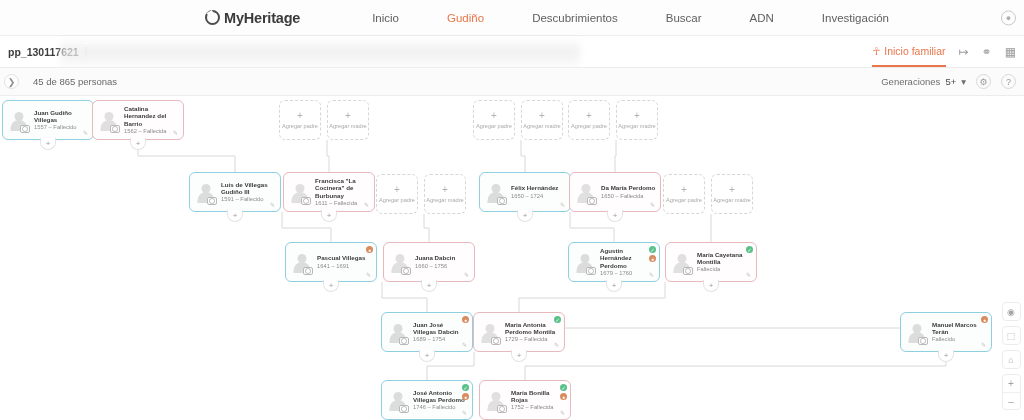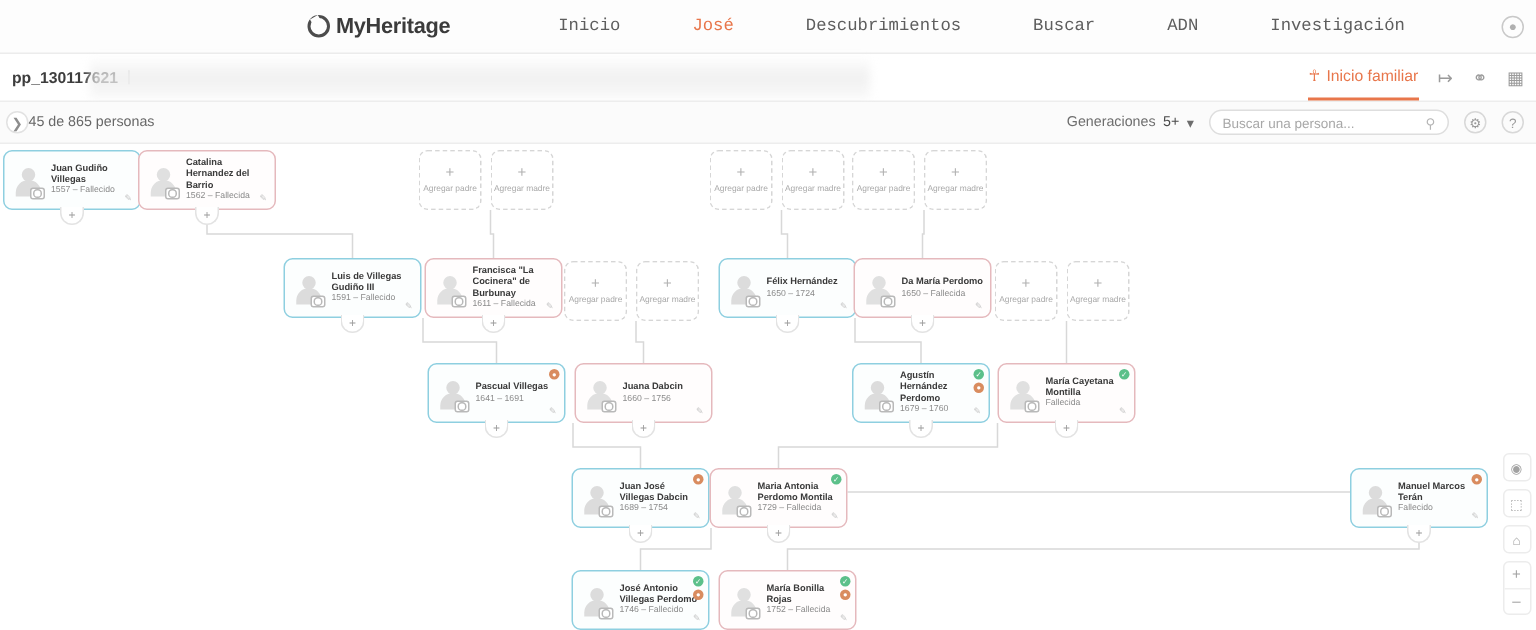--- a/index.html
+++ b/index.html
@@ -27,21 +27,20 @@
   }
   .brand-logo::after {
     content: ""; position: absolute; left: 1px; top: -1px;
     width: 6px; height: 7px; background: #fdfdfd;
     transform: rotate(-30deg);
   }
   .navlinks { display: flex; align-items: center; margin-left: 48px; }
   .navlink {
     font-size: 11.5px; color: #5e5e5e; padding: 0 24px; cursor: pointer;
     white-space: nowrap;
-    font-family: Liberation Mono, monospace;
   }
   .navlink.active { color: #e8764b; }
   .nav-right {
     position: absolute; right: 8px; top: 50%; transform: translateY(-50%);
     display: flex; align-items: center;
   }
   .circ-icon {
     width: 15px; height: 15px; border-radius: 50%;
     border: 1px solid #c9c9c9; color: #b0b0b0;
     font-size: 9px; display: flex; align-items: center; justify-content: center;
@@ -80,21 +79,21 @@
     position: absolute; top: 68px; left: 0; width: 1024px; height: 28px;
     background: #fbfbfb; border-bottom: 1px solid #ededed;
     display: flex; align-items: center;
   }
   .chev-btn {
     margin-left: 4px; width: 15px; height: 15px; border-radius: 50%;
     background: #fff; border: 1px solid #e2e2e2; color: #8d8d8d;
     font-size: 9px; display: flex; align-items: center; justify-content: center;
     cursor: pointer;
   }
-  .count-text { font-size: 9.5px; color: #676767; }
+  .count-text { margin-left: 14px; font-size: 9.5px; color: #676767; }
   .filterbar-right {
     position: absolute; right: 8px; display: flex; align-items: center; gap: 10px;
   }
   .gener { font-size: 9.5px; color: #6d6d6d; display: flex; align-items: center; gap: 5px; cursor: pointer; }
   .gener b { font-weight: normal; color: #4a4a4a; }
   .searchbox {
     width: 160px; height: 17px; border: 1px solid #dedede; border-radius: 9px;
     background: #fff; display: flex; align-items: center; padding: 0 8px;
     font-size: 9px; color: #a8a8a8; cursor: text;
   }
@@ -212,21 +211,21 @@
 
 <div id="app">
 
   <div class="topnav">
     <div class="brand">
       <span class="brand-logo"></span>
       <span>MyHeritage</span>
     </div>
     <div class="navlinks">
       <div class="navlink">Inicio</div>
-      <div class="navlink active">José</div>
+      <div class="navlink active">Gudiño</div>
       <div class="navlink">Descubrimientos</div>
       <div class="navlink">Buscar</div>
       <div class="navlink">ADN</div>
       <div class="navlink">Investigación</div>
     </div>
     <div class="nav-right">
       <div class="circ-icon">●</div>
     </div>
   </div>
 
@@ -247,24 +246,20 @@
 
   <div class="filterbar">
     <div class="chev-btn">❯</div>
     <span class="count-text">45 de 865 personas</span>
     <div class="filterbar-right">
       <div class="gener">
         <span>Generaciones</span>
         <b>5+</b>
         <span>▾</span>
       </div>
-      <div class="searchbox">
-        <span>Buscar una persona...</span>
-        <span class="mag">⚲</span>
-      </div>
       <div class="rnd-ico">⚙</div>
       <div class="rnd-ico">?</div>
     </div>
   </div>
 
   <div class="canvas">
 
     <svg class="links">
       <g stroke="#d8d8d8" stroke-width="1" fill="none">
 

